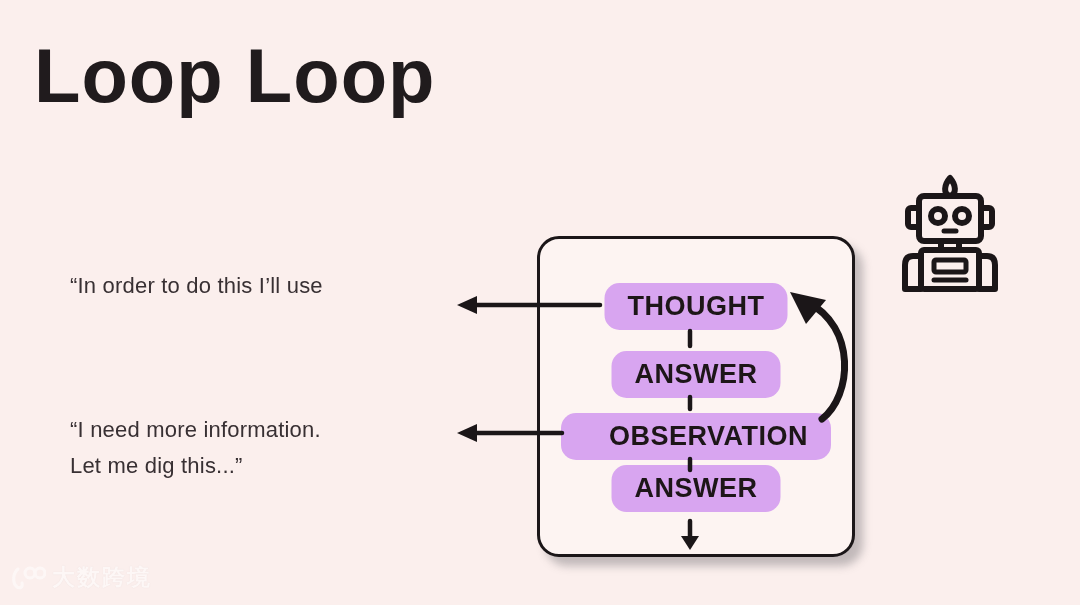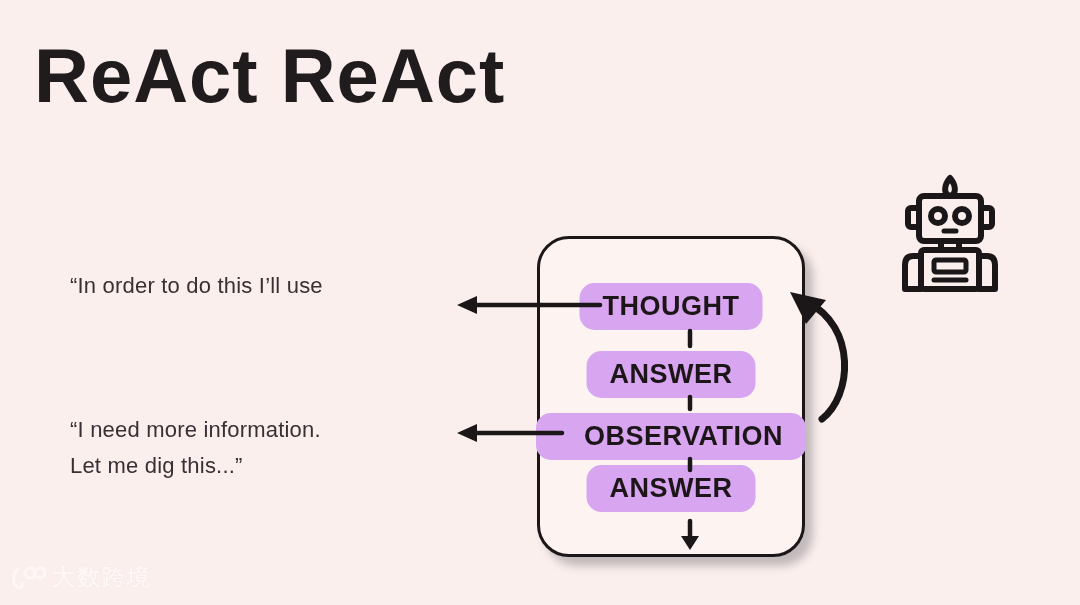--- a/index.html
+++ b/index.html
@@ -24,24 +24,24 @@
 
   .quote{
     position:absolute;width:390px;text-align:left;
     font-size:22px;line-height:36px;color:#383033;
     letter-spacing:.2px;
   }
   .quote-1{left:70px;top:268px;}
   .quote-2{left:70px;top:412px;}
 
   .loop-box{
-    position:absolute;left:537px;top:236px;width:268px;height:321px;
+    position:absolute;left:537px;top:236px;width:318px;height:321px;
     background:#fdf4f2;
     border:3.5px solid var(--ink);
-    border-radius:32px;
+    border-radius:22px;
     box-shadow:8px 9px 9px rgba(125,120,125,.45);
   }
 
   .pill{
     position:absolute;left:50%;transform:translateX(-50%);
     background:var(--accent);
     color:#1d1618;
     font-weight:700;font-size:27px;letter-spacing:.5px;
     padding:8px 23px;border-radius:15px;white-space:nowrap;
   }
@@ -63,21 +63,21 @@
   .watermark-text{
     font-size:23px;font-weight:700;letter-spacing:2px;
     text-shadow:0 0 1px rgba(200,170,170,.6);
   }
 </style>
 </head>
 <body>
 
 <div class="canvas">
 
-  <h1 class="page-title">ReAct ReAct</h1>
+  <h1 class="page-title">Loop Loop</h1>
 
   <div class="quote quote-1">
     <div>“In order to do this I’ll use</div>
   </div>
 
   <div class="quote quote-2">
     <div>“I need more information.</div>
     <div>Let me dig this...”</div>
   </div>
 

